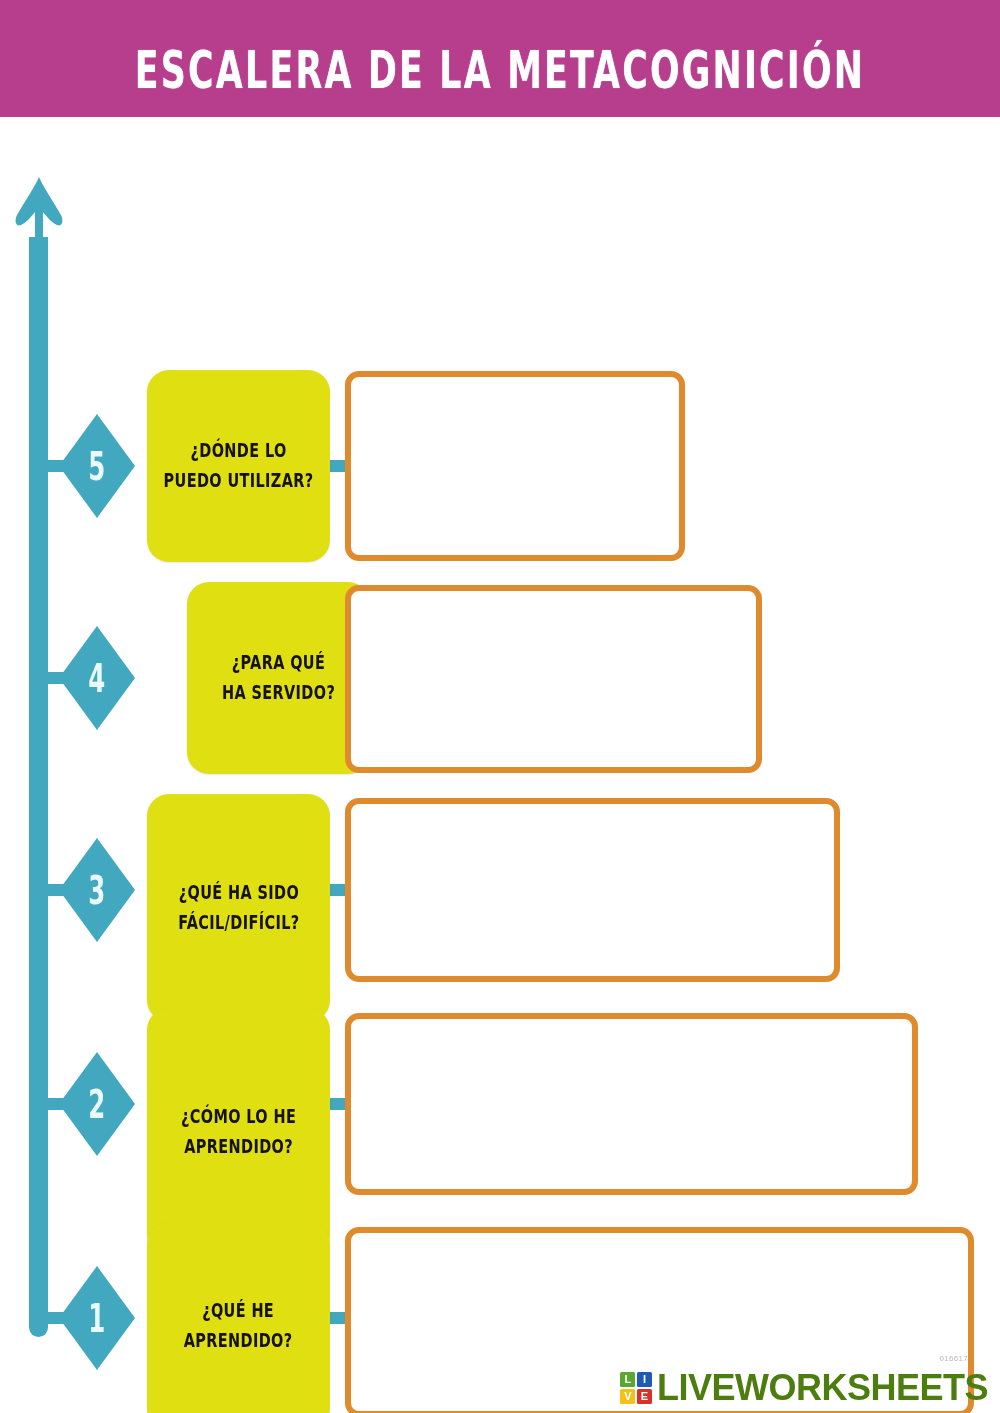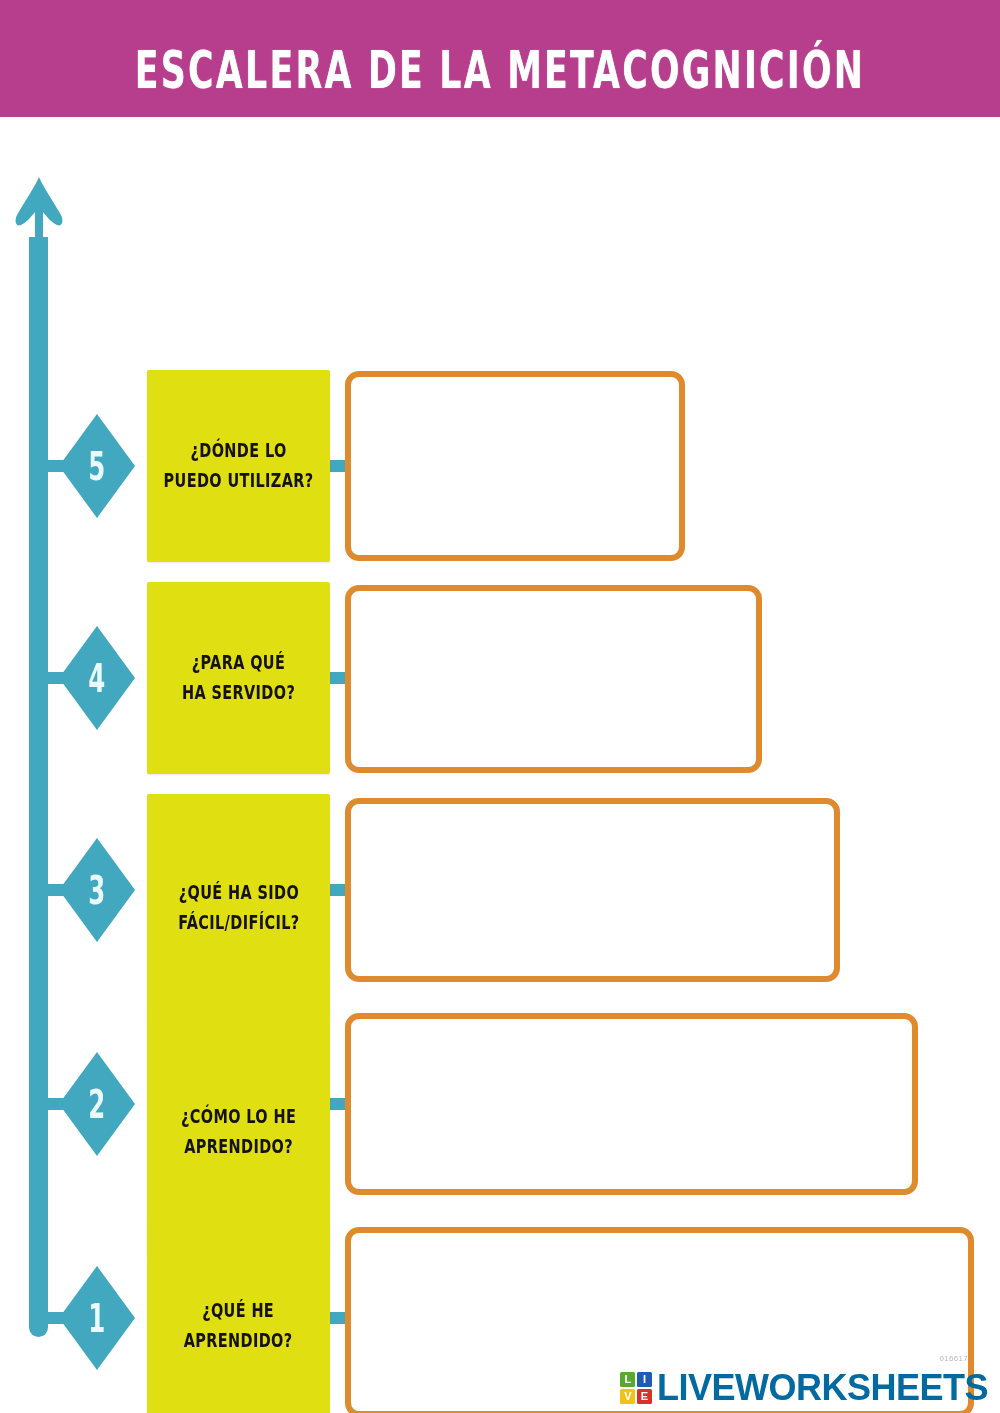--- a/index.html
+++ b/index.html
@@ -109,21 +109,21 @@
     line-height: 1;
   }
 
   
   .question-card {
     position: absolute;
     left: 147px;
     top: 0;
     width: 183px;
     background: #e0df12;
-    border-radius: 2px;
+    border-radius: 22px;
     display: flex;
     align-items: center;
     justify-content: center;
     text-align: center;
     box-shadow: 0 1px 2px rgba(0,0,0,0.10);
   }
   .question-text {
     color: #15120c;
     font-family: "DejaVu Sans Condensed", "Liberation Sans Narrow", "Liberation Sans", sans-serif;
     font-size: 17.5px;
@@ -177,21 +177,21 @@
     font-weight: 700;
     font-family: "Liberation Sans", sans-serif;
     border-radius: 1.5px;
     line-height: 1;
   }
   .lw-l { background: #5aa832; }
   .lw-i { background: #1f5bb5; }
   .lw-v { background: #f2c219; }
   .lw-e { background: #d6322a; }
   .lw-word {
-    color: #0369a1;
+    color: #4d7c0f;
     font-family: "Liberation Sans", "DejaVu Sans", sans-serif;
     font-size: 36px;
     font-weight: 700;
     letter-spacing: -0.5px;
     line-height: 1;
   }
   .watermark {
     position: absolute;
     right: 20px;
     top: -16px;
@@ -231,21 +231,21 @@
     </div>
     <div class="answer-box" style="top:1px;height:190px;width:340px;"></div>
   </div>
 
   <div class="row" style="top:465px;height:192px;">
     <div class="stub stub-left"></div>
     <div class="diamond">
       <span class="diamond-num">4</span>
     </div>
     <div class="stub stub-right"></div>
-    <div class="question-card" style="height:192px;">
+    <div class="question-card" style="height:192px;margin-left:40px;">
       <span class="question-text">¿PARA QUÉ
 HA SERVIDO?</span>
     </div>
     <div class="answer-box" style="top:3px;height:188px;width:417px;"></div>
   </div>
 
   <div class="row" style="top:677px;height:192px;">
     <div class="stub stub-left"></div>
     <div class="diamond">
       <span class="diamond-num">3</span>

